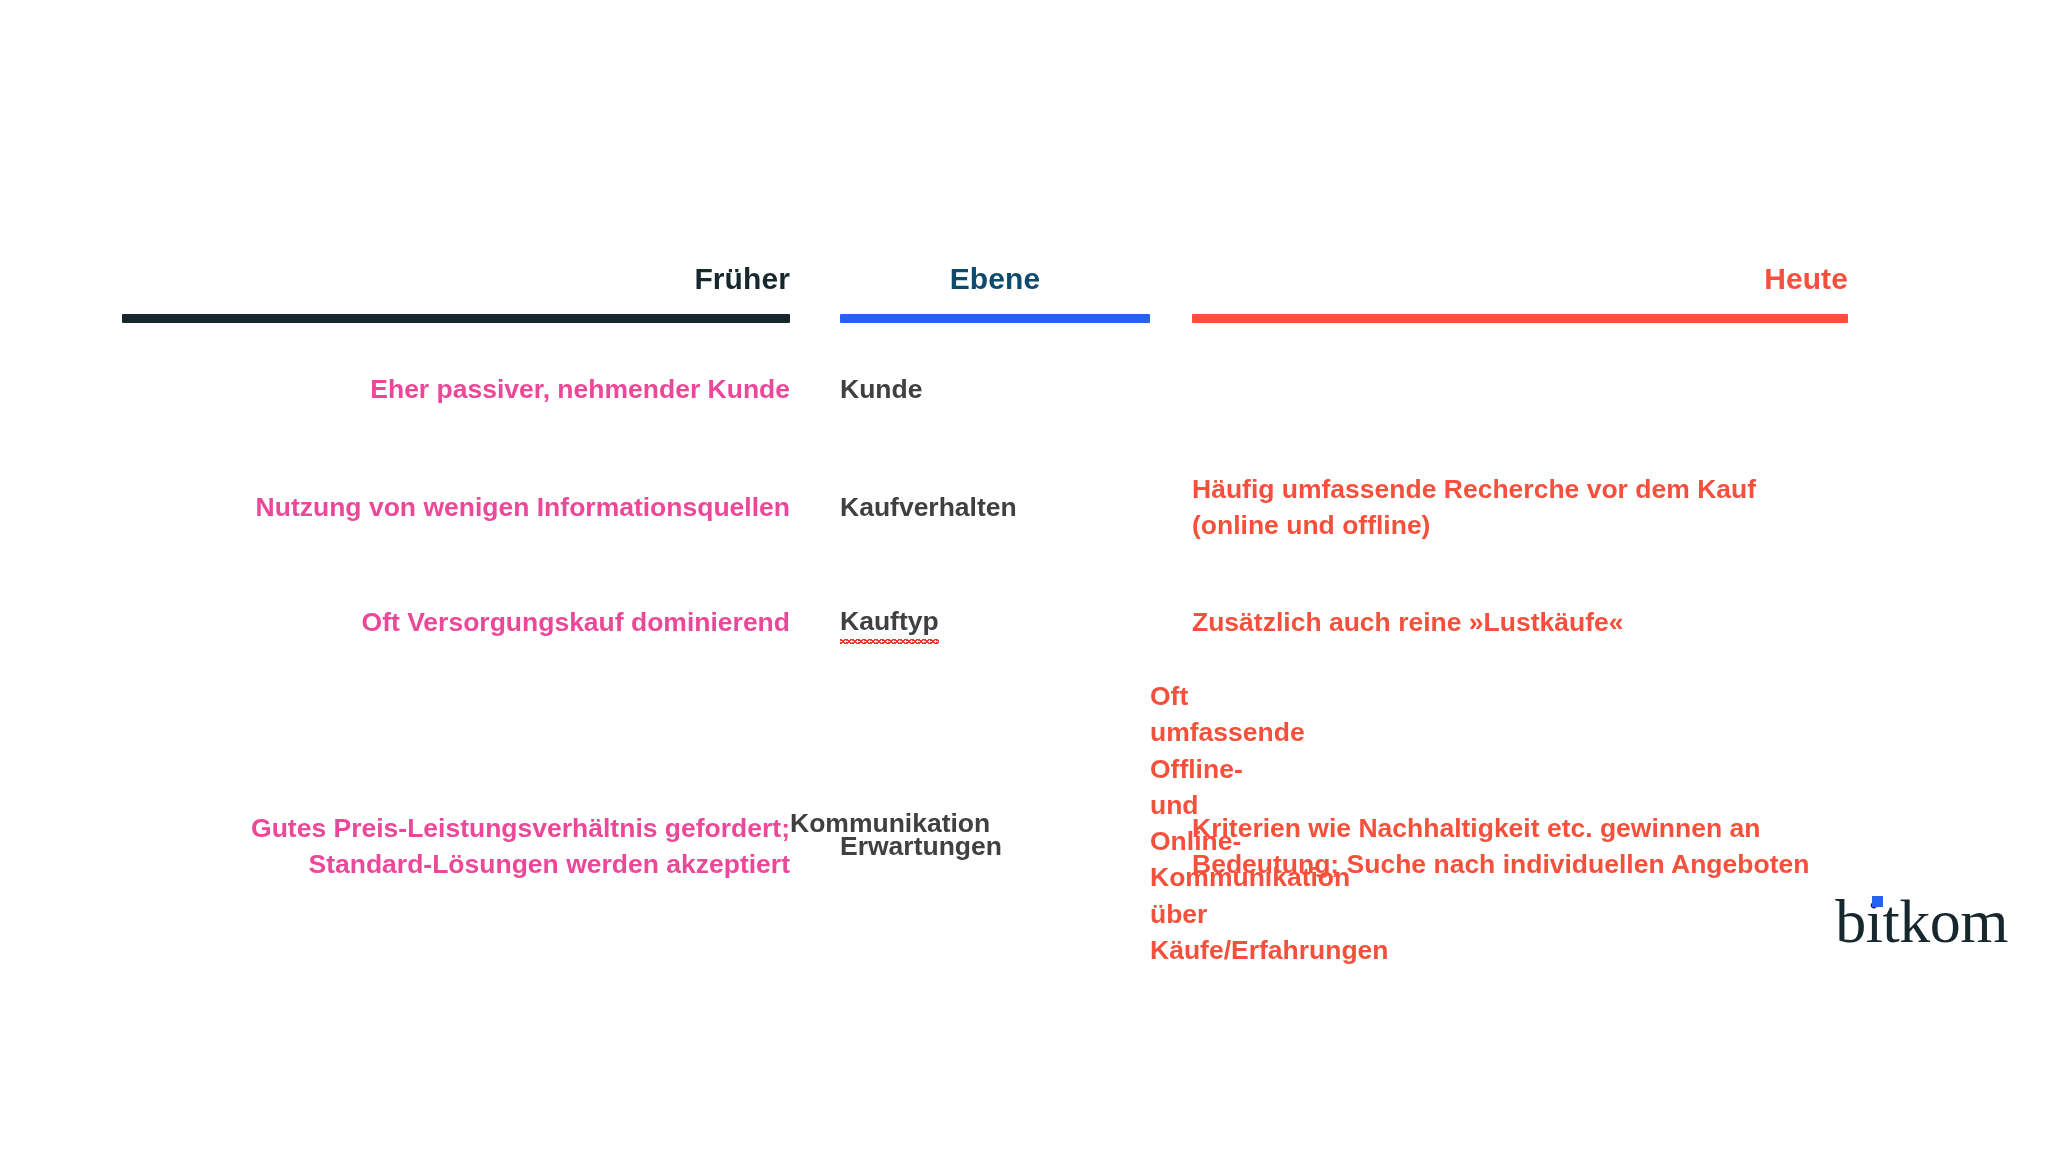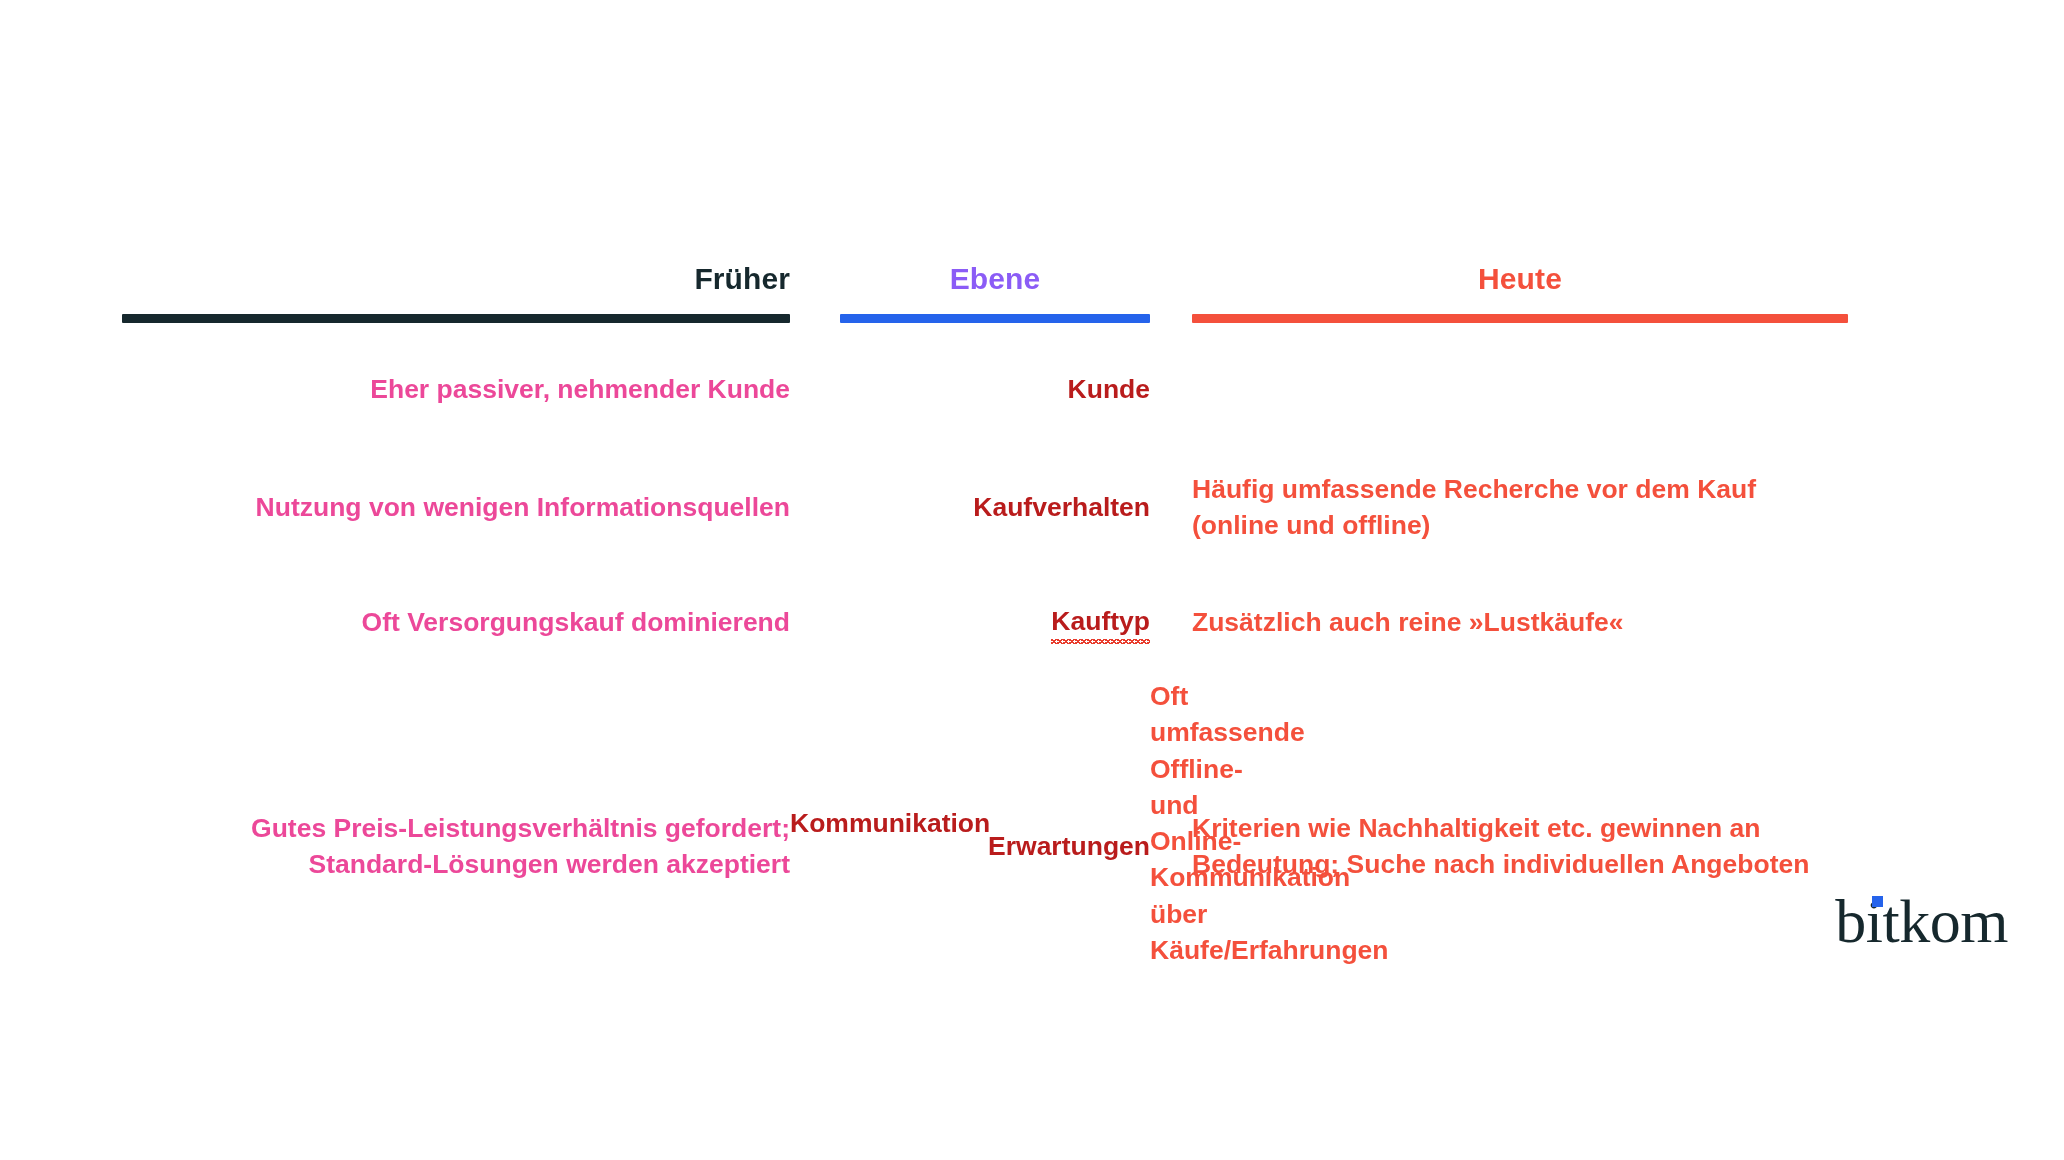--- a/index.html
+++ b/index.html
@@ -36,22 +36,22 @@
 
   
   .head-cell {
     font-size: 30px;
     font-weight: 700;
     letter-spacing: 0.1px;
     padding-bottom: 10px;
     white-space: nowrap;
   }
   .head-past    { text-align: right;  color: #16282d; }
-  .head-level   { text-align: center; color: #8b5cf6; }
-  .head-today   { text-align: center;   color: #f4503c; }
+  .head-level   { text-align: center; color: #0c4a6e; }
+  .head-today   { text-align: right;   color: #f4503c; }
 
   
   .rule-row { height: 24px; }
   .rule {
     height: 9px;
     width: 100%;
     border-radius: 1px;
   }
   .rule-past  { background: #16282d; }
   .rule-level { background: #2563eb; }
@@ -63,22 +63,22 @@
     font-size: 26.5px;
     font-weight: 700;
     line-height: 1.37;
   }
   .cell-past {
     text-align: right;
     color: #ec4899;
     padding-right: 0;
   }
   .cell-level {
-    text-align: right;
-    color: #b91c1c;
+    text-align: left;
+    color: #404040;
     white-space: nowrap;
   }
   .cell-today {
     text-align: left;
     color: #f4503c;
   }
 
   
   .r1 { height: 118px; }
   .r2 { height: 118px; }

